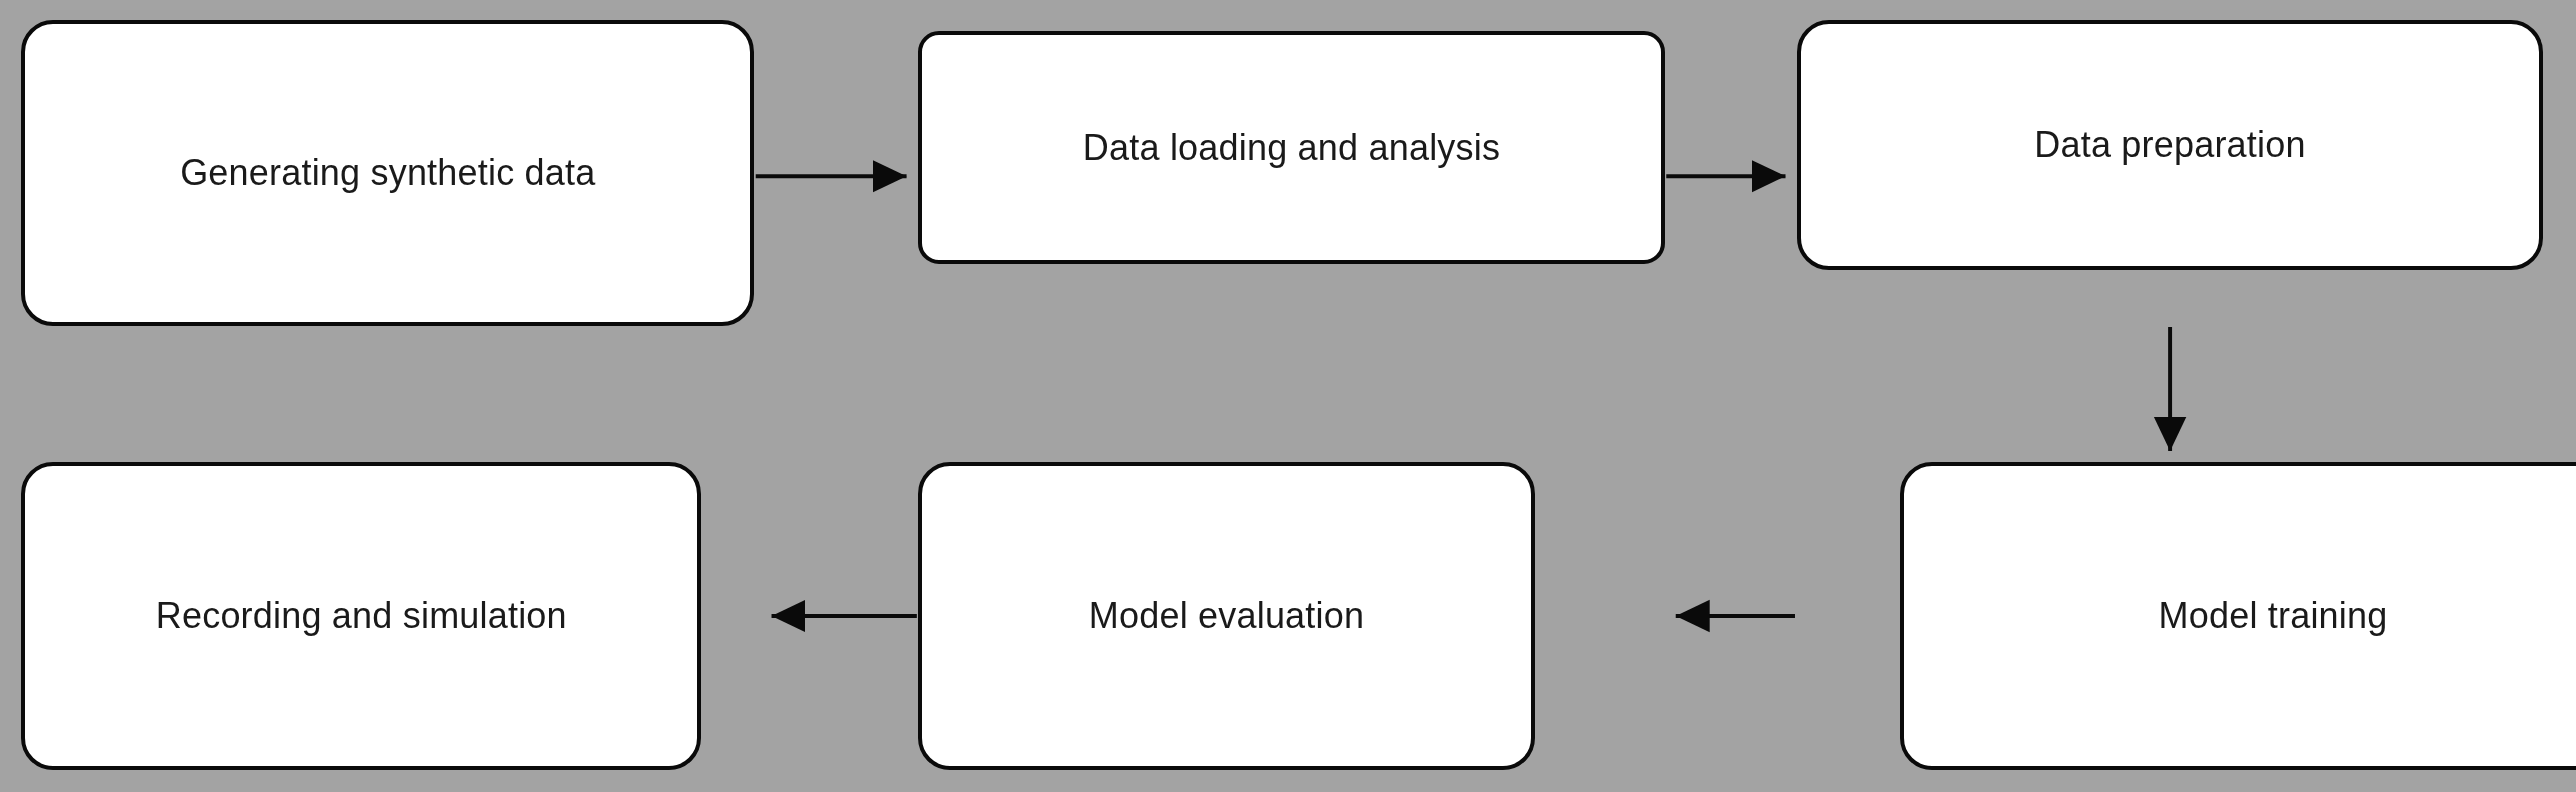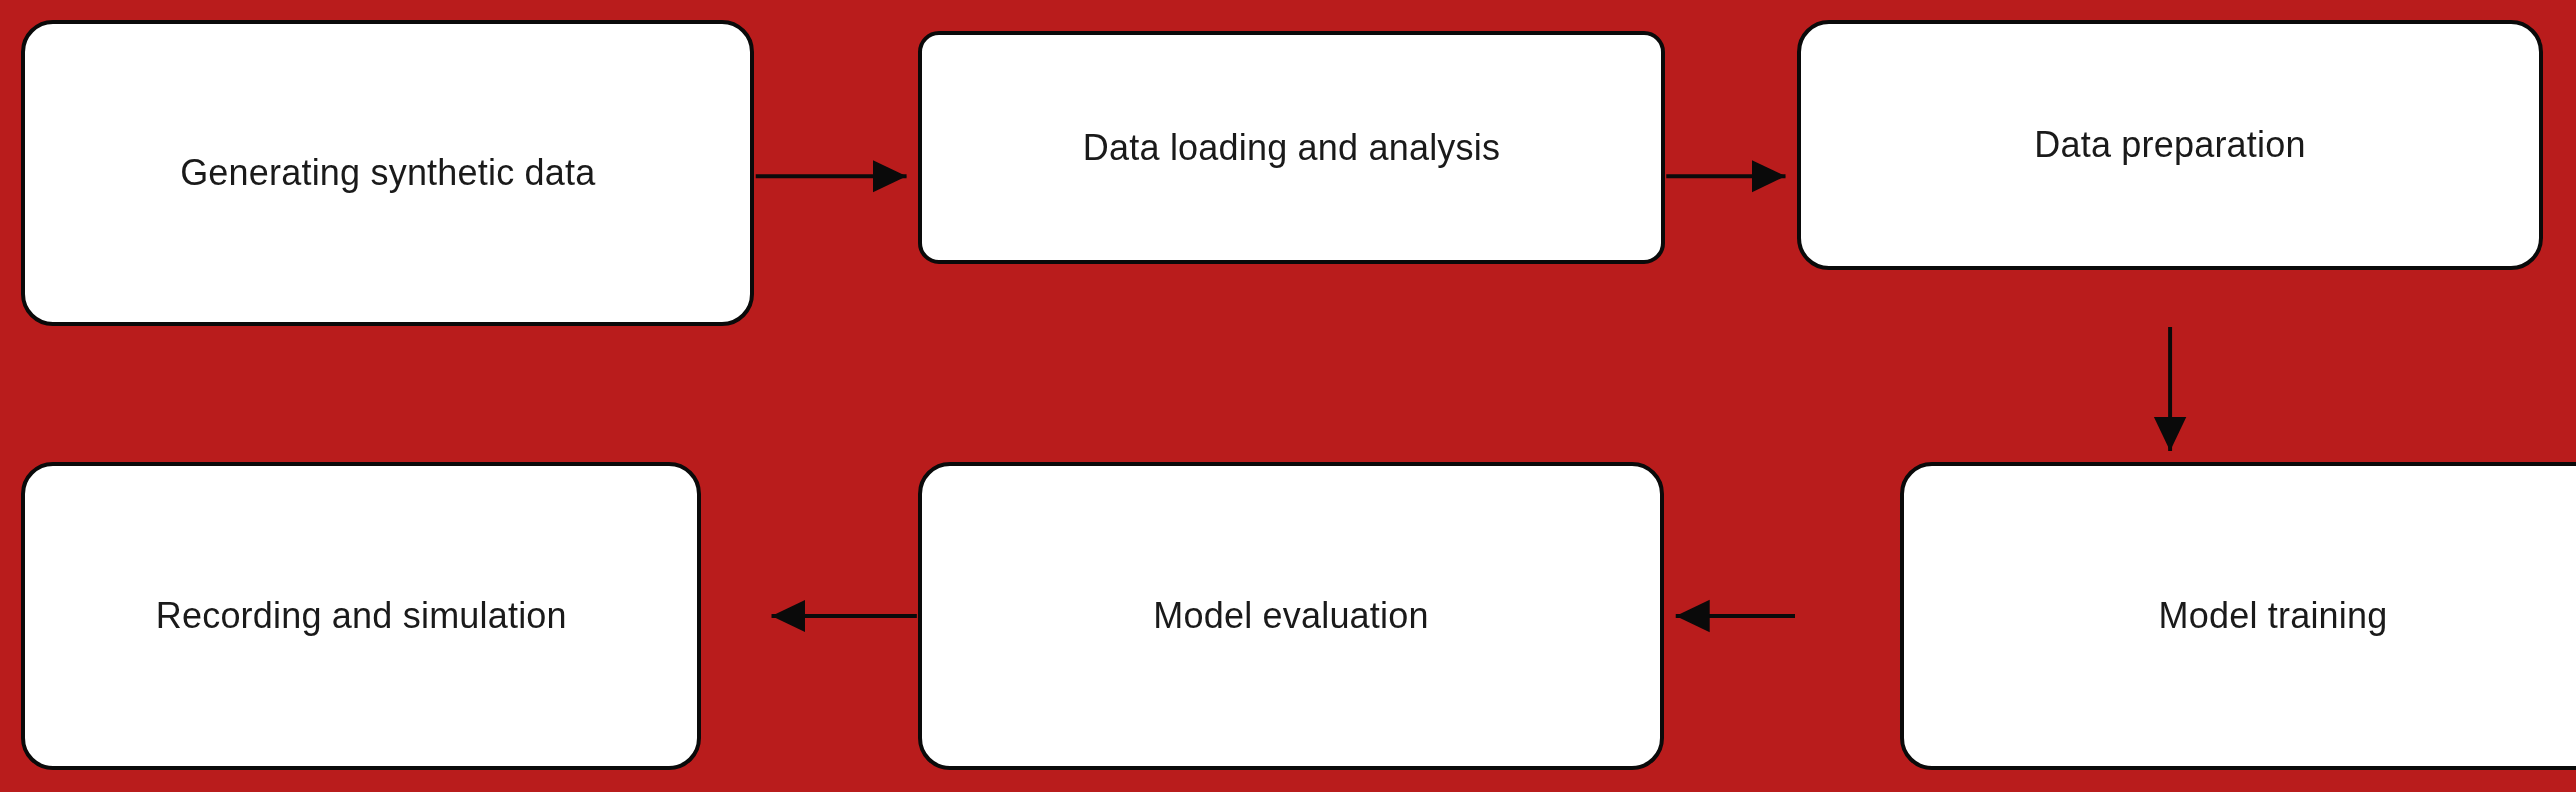--- a/index.html
+++ b/index.html
@@ -8,21 +8,21 @@
     padding: 0;
     background: #ffffff;
   }
   body {
     font-family: "Liberation Sans", sans-serif;
   }
   #diagram-root {
     position: relative;
     width: 2576px;
     height: 793px;
-    background: #b91c1c;
+    background: #a3a3a3;
     overflow: hidden;
   }
   #flow-svg {
     position: absolute;
     left: 0;
     top: 0;
     width: 2576px;
     height: 793px;
     display: block;
   }
@@ -45,21 +45,21 @@
     text-align: center;
     white-space: nowrap;
     user-select: none;
   }
   
   #node-generate  { left: 21.3px;   top: 20px;  width: 733px; height: 306px; }
   #node-loading   { left: 918px; top: 31px;  width: 747px; height: 233px; border-radius: 21px; }
   #node-prep      { left: 1797px; top: 20px;  width: 746px; height: 250px; }
   
   #node-recording { left: 21.3px;   top: 462px; width: 680px; height: 308px; }
-  #node-eval      { left: 918px; top: 462px; width: 746px; height: 308px; }
+  #node-eval      { left: 918px; top: 462px; width: 617px; height: 308px; }
   #node-training  { left: 1900px; top: 462px; width: 746px; height: 308px; }
 </style>
 </head>
 <body>
 
 <div id="diagram-root">
 
   <svg id="flow-svg" viewBox="0 0 3262 1004" aria-hidden="true">
     <defs>
       <marker id="arrow-right" markerWidth="9" markerHeight="9" refX="8.6" refY="4.5" orient="auto" markerUnits="strokeWidth">

